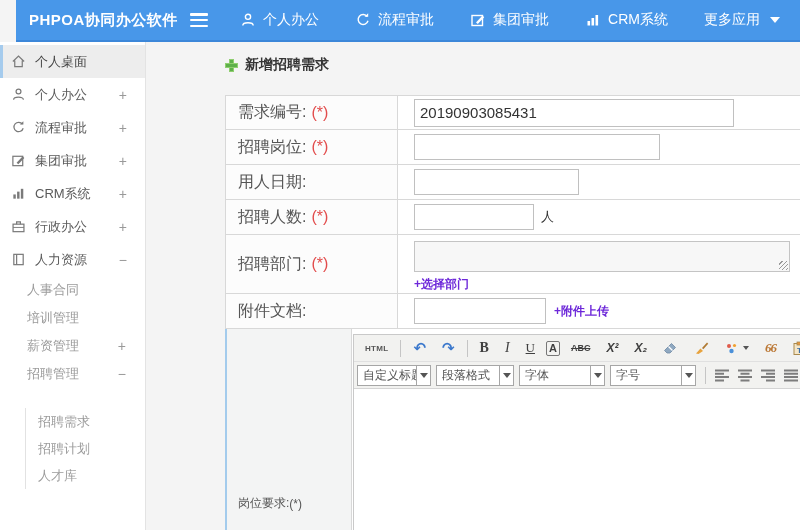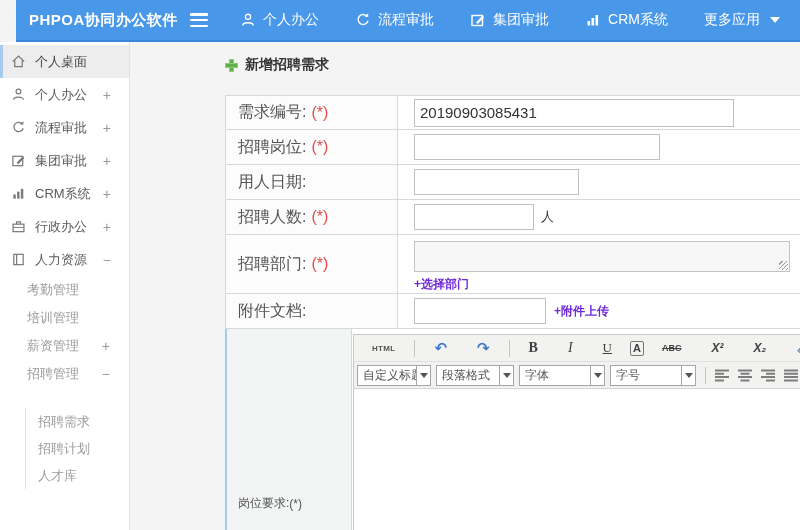--- a/index.html
+++ b/index.html
@@ -20,21 +20,21 @@
   .brand { width: 192px; padding-left: 13px; font-size: 15px; font-weight: bold; letter-spacing: .5px; }
   .hamburger { width: 20px; height: 14px; display: flex; flex-direction: column; justify-content: space-between; cursor: pointer; }
   .hamburger i { display:block; height: 2.5px; background: #fff; border-radius: 1px; }
   .topnav { display: flex; align-items: center; margin-left: 32px; }
   .topnav-item { display: flex; align-items: center; margin-right: 36px; font-size: 14px; font-weight: 500; cursor: pointer; white-space: nowrap; }
   .topnav-item .nicon { display: inline-flex; margin-right: 7px; }
   .caret-down { width: 0; height: 0; border-left: 5px solid transparent; border-right: 5px solid transparent; border-top: 6px solid #fff; margin-left: 10px; display: inline-block; }
 
   
   .sidebar {
-    position: absolute; top: 42px; left: 0; width: 130px; height: 488px;
+    position: absolute; top: 42px; left: 0; width: 146px; height: 488px;
     background: #fff; border-right: 1px solid #e3e3e3; padding-top: 3px; overflow: hidden;
   }
   .side-item { height: 33px; display: flex; align-items: center; padding-left: 10px; font-size: 13px; color: #5a5a5a; cursor: pointer; }
   .side-item .sicon { width: 16px; margin-right: 9px; display: inline-flex; justify-content: center; }
   .side-item .exp { margin-left: auto; margin-right: 18px; color: #999; font-size: 14px; }
   .side-item.active { background: #ededed; border-left: 3px solid #a5cbed; padding-left: 7px; color: #444; }
   .side-sub .side-item { height: 28px; padding-left: 27px; color: #9b9b9b; }
   .side-sub .side-item .exp { margin-right: 19px; }
   .side-subsub { margin-left: 25px; border-left: 1px solid #e2e2e2; margin-top: 20px; }
   .side-subsub .side-item { height: 27px; padding-left: 12px; color: #9b9b9b; }
@@ -68,21 +68,21 @@
   .r6 .blink { margin-left: 8px; }
 
   
   .frow-last { display: flex; border-left: 2px solid #a3cbec; border-bottom: 1px solid #d8d8d8; height: 350px; }
   .fl-last { width: 197px; background: #f3f4f4; border-right: 1px solid #d8d8d8; display: flex; align-items: center; padding-left: 11px; font-size: 12px; color: #555; }
   .fv-last { flex: 1; background: #fff; padding: 5px 0 0 1px; }
   .editor { width: 612px; border: 1px solid #c9c9c9; background: #fff; }
   .tbrow { display: flex; align-items: center; background: #f2f2f0; padding: 2px 3px; white-space: nowrap; }
   .tbrow1 { border-bottom: 1px solid #e0e0e0; height: 27px; }
   .tbrow2 { border-bottom: 1px solid #d4d4d4; height: 27px; }
-  .tb { display: inline-flex; align-items: center; justify-content: center; height: 21px; padding: 0 4px; margin: 0 11px;
+  .tb { display: inline-flex; align-items: center; justify-content: center; height: 21px; padding: 0 4px; margin: 0 4px;
         font-size: 12px; color: #404040; cursor: pointer; border-radius: 2px; }
   .tb-html { font-size: 8px; font-weight: bold; color: #555; letter-spacing: .3px; }
   .tb-undo, .tb-redo { color: #3b78cc; font-size: 15px; font-weight: bold; }
   .tb-b { font-family: "Liberation Serif", serif; font-weight: bold; font-size: 14px; }
   .tb-i { font-family: "Liberation Serif", serif; font-style: italic; font-size: 14px; }
   .tb-u { font-family: "Liberation Serif", serif; font-size: 13px; text-decoration: underline; }
   .tb-abox { border: 1px solid #777; height: 15px; padding: 0 2px; font-size: 11px; font-weight: bold; margin: 0 3px; }
   .tb-abc { font-size: 9px; font-weight: bold; text-decoration: line-through; }
   .tb-sup, .tb-sub { font-size: 12px; font-weight: bold; font-style: italic; }
   .tb-quote { font-family: "Liberation Serif", serif; font-weight: bold; font-style: italic; color: #bb7733; font-size: 13px; letter-spacing: -1px; }
@@ -222,21 +222,21 @@
           <rect x="3" y="2.5" width="10" height="11" fill="none" stroke="#7a7a7a" stroke-width="1.3"></rect>
           <path d="M6 2.5 L6 13.5" stroke="#7a7a7a" stroke-width="1.3"></path>
         </svg>
     </span>
     <span>人力资源</span>
     <span class="exp">−</span>
   </div>
 
   <div class="side-sub">
     <div class="side-item">
-      <span>考勤管理</span>
+      <span>人事合同</span>
     </div>
     <div class="side-item">
       <span>培训管理</span>
     </div>
     <div class="side-item">
       <span>薪资管理</span>
       <span class="exp">+</span>
     </div>
     <div class="side-item">
       <span>招聘管理</span>

